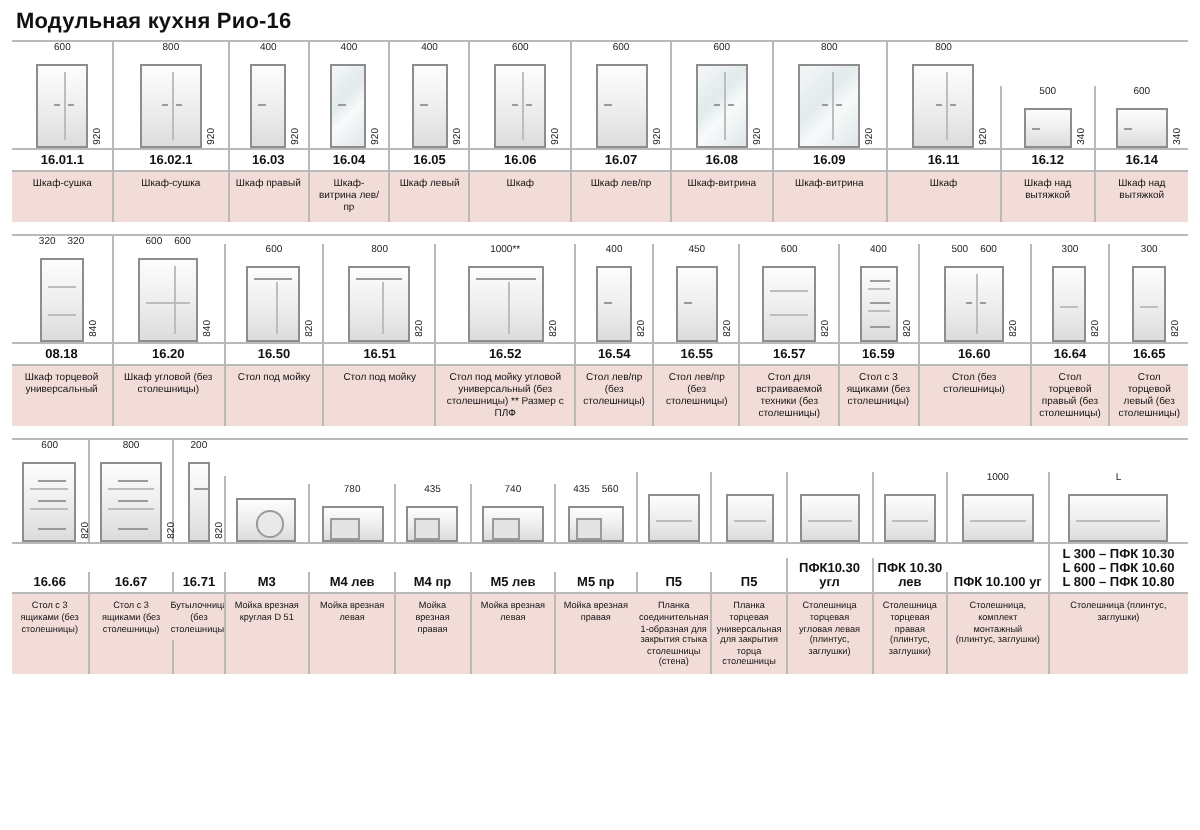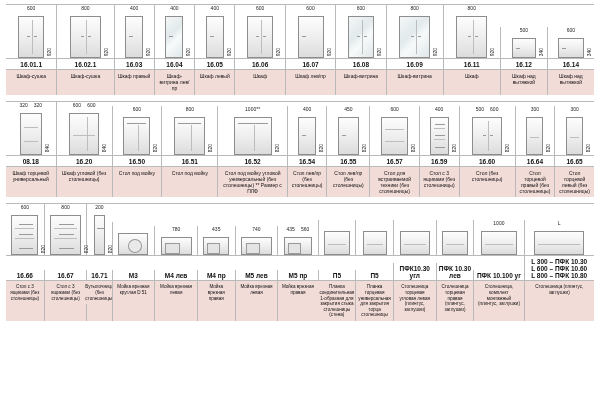--- a/index.html
+++ b/index.html
@@ -60,20 +60,21 @@
   .descrow .cell{justify-content:flex-start;}
   .rowwrap{border-top:1px solid #b9b9b9;}
   .sep{height:6px;}
   
   .smalltext{font-size:4.6px;line-height:5.6px;}
 </style>
 </head>
 <body>
 
 <div class="page">
+  <div class="title">Модульная кухня Рио-16</div>
   <div id="rows-host">
       <div class="rowwrap">
         <div class="items">
           <div class="cell" style="flex:0 0 8.571428571428571%;max-width:8.571428571428571%">
             <div class="dimtop">
               <span>600</span>
             </div>
             <div class="art" style="height:46px">
               <div class="box" style="width:26px;height:42px">
                 <div class="vdiv" style="left:13px"></div>

